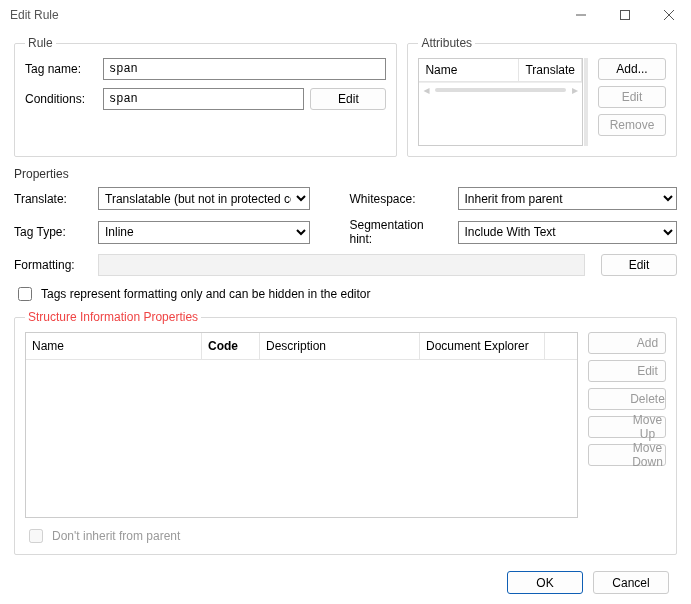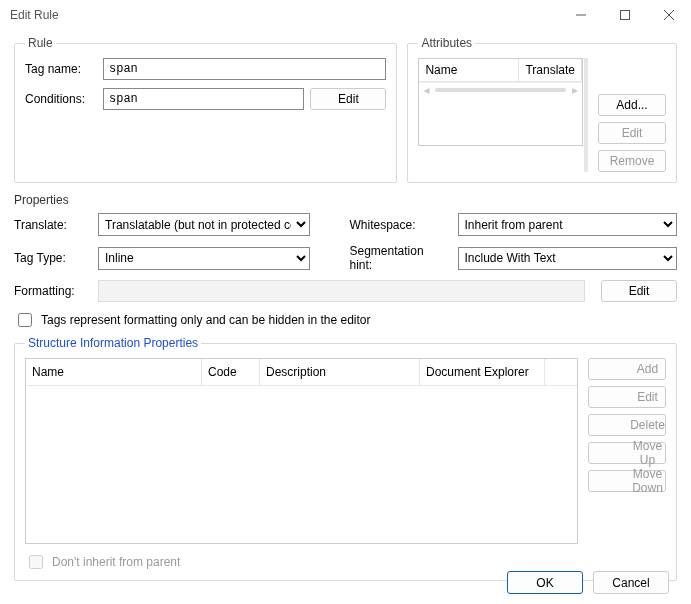--- a/index.html
+++ b/index.html
@@ -26,35 +26,35 @@
 .ghead { display: flex; font-weight: 400; }
 .ghead > div { padding: 4px 6px; border-right: 1px solid #e5e5e5; border-bottom: 1px solid #e5e5e5; background: #fff; }
 .gcol1 { width: 100px; }
 .gcol2 { flex: 1; }
 .gbody { flex: 1; overflow: hidden; }
 .grow { display: flex; }
 .grow > div { padding: 2px 6px; }
 .gscroll { border-top: 1px solid #eee; height: 14px; display: flex; align-items: center; justify-content: space-between; padding: 0 4px; color: #ccc; }
 .gscroll .bar { flex: 1; height: 4px; background: #ddd; margin: 0 6px; border-radius: 2px; }
 .sideb { width: 4px; background: #e6e6e6; margin-left: 1px; }
-.attrbtns { margin-left: 10px; display: flex; flex-direction: column; gap: 6px; margin-top: 36px; }
+.attrbtns { margin-left: 10px; display: flex; flex-direction: column; gap: 6px; }
 .attrbtns .btn { width: 68px; }
 .props-label { margin: 10px 0 6px 0; color: #333; display: inline-block; }
 .propsgrid { display: flex; flex-direction: column; gap: 8px; }
 .prow { display: flex; align-items: center; gap: 8px; }
 .prow .lbl { width: 76px; }
 .half { flex: 1; display: flex; align-items: center; gap: 8px; }
 .cb { display: flex; align-items: center; gap: 6px; margin: 8px 0 6px 0; }
 .cb input { width: 14px; height: 14px; }
 .structbox { padding-bottom: 8px; }
 .structinner { display: flex; gap: 10px; }
 .sgrid { flex: 1; border: 1px solid #ccc; background: #fff; height: 186px; }
 .shead { display: flex; background: #fff; }
 .shead > div { padding: 6px 6px; border-right: 1px solid #e5e5e5; border-bottom: 1px solid #e5e5e5; }
-.sc1 { width: 176px; } .sc2 { width: 58px; } .sc3 { width: 160px; } .sc4 { flex: 1; } .sc5 { width: 32px; border-right: none !important; }
+.sc1 { width: 176px; } .sc2 { width: 58px; font-weight: bold; } .sc3 { width: 160px; } .sc4 { flex: 1; } .sc5 { width: 32px; border-right: none !important; }
 .sbtns { width: 78px; display: flex; flex-direction: column; gap: 6px; }
 .sbtns .btn { width: 78px; padding-left: 47px; }
 .footer { position: absolute; bottom: 10px; right: 22px; display: flex; gap: 10px; padding-left: 18px; }
 .footer .btn { width: 76px; height: 23px; }
 .footer .primary { border: 1px solid #0f5fb5; }
 .struct-cb { display: flex; align-items: center; gap: 6px; margin-top: 8px; color: #9a9a9a; }
 .struct-cb input { width: 14px; height: 14px; }
 </style>
 </head>
 <body>
@@ -150,21 +150,21 @@
       <button class="btn" style="width:76px;margin-left:8px">Edit</button>
     </div>
   </div>
 
   <div class="cb">
     <input type="checkbox" style="">
     <span>Tags represent formatting only and can be hidden in the editor</span>
   </div>
 
   <fieldset class="structbox">
-    <legend style="color:#1d4ed8">Structure Information Properties</legend>
+    <legend style="color:#ef4444">Structure Information Properties</legend>
     <div class="structinner">
       <div class="sgrid">
         <div class="shead">
           <div class="sc1">Name</div>
           <div class="sc2">Code</div>
           <div class="sc3">Description</div>
           <div class="sc4">Document Explorer</div>
           <div class="sc5"></div>
         </div>
       </div>

